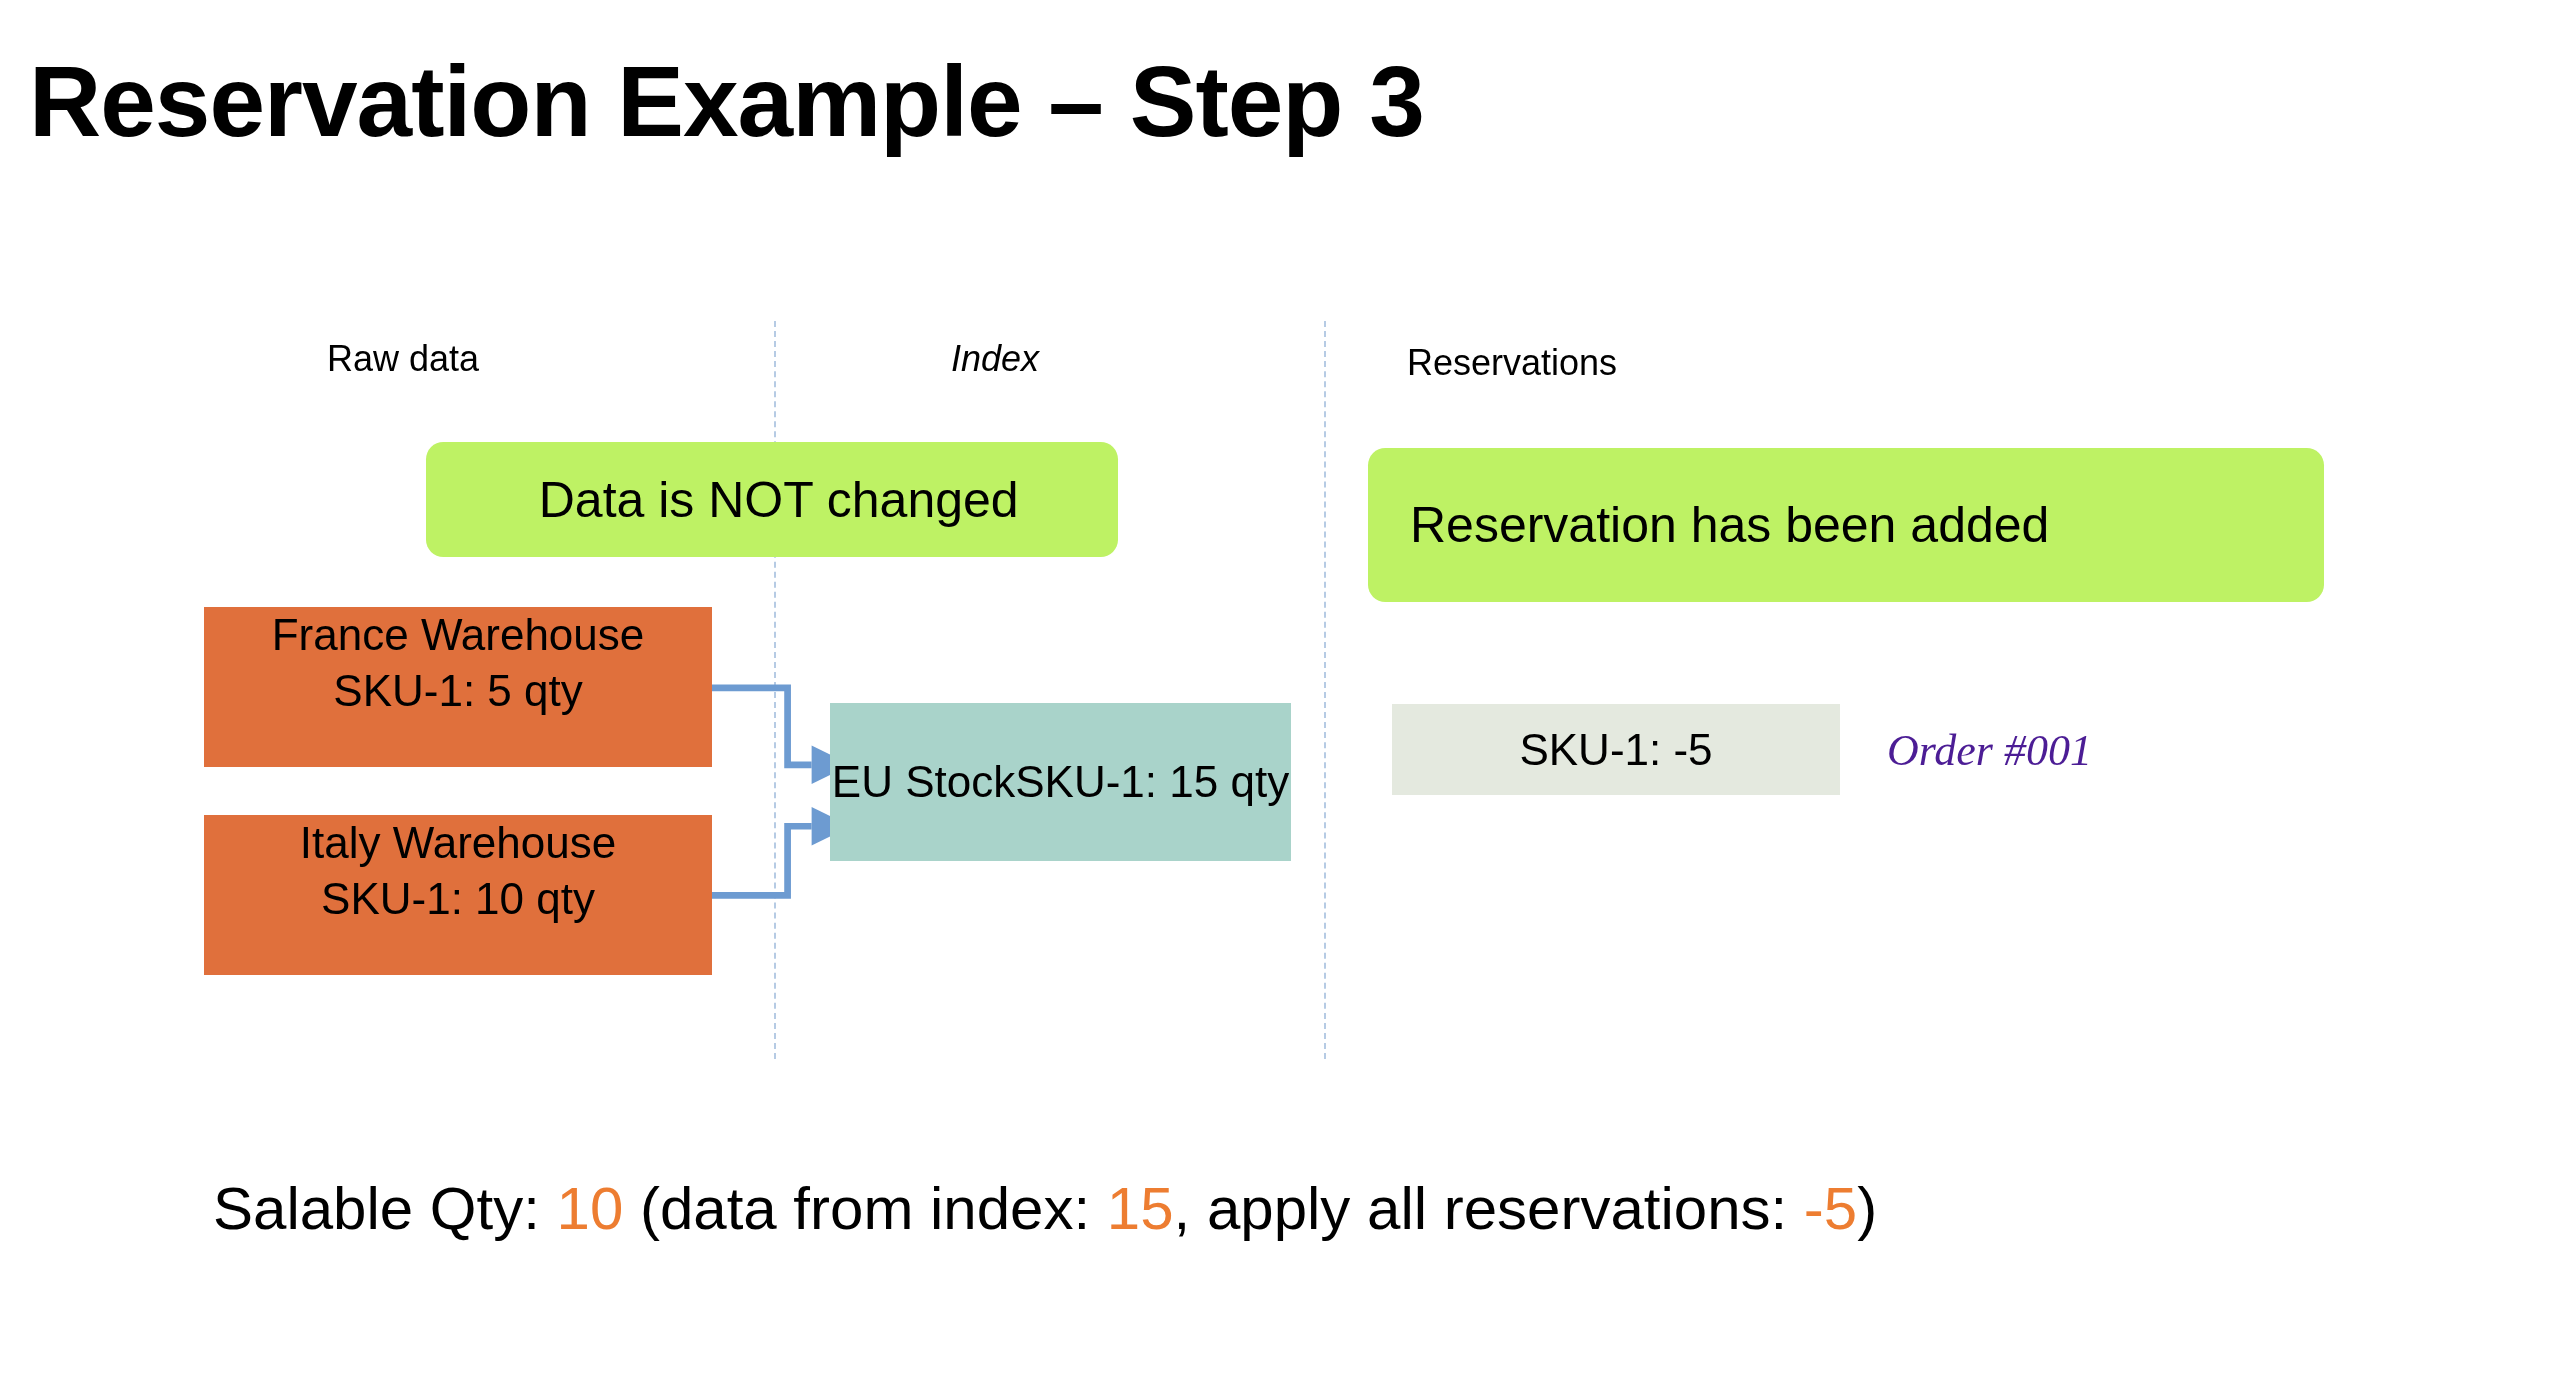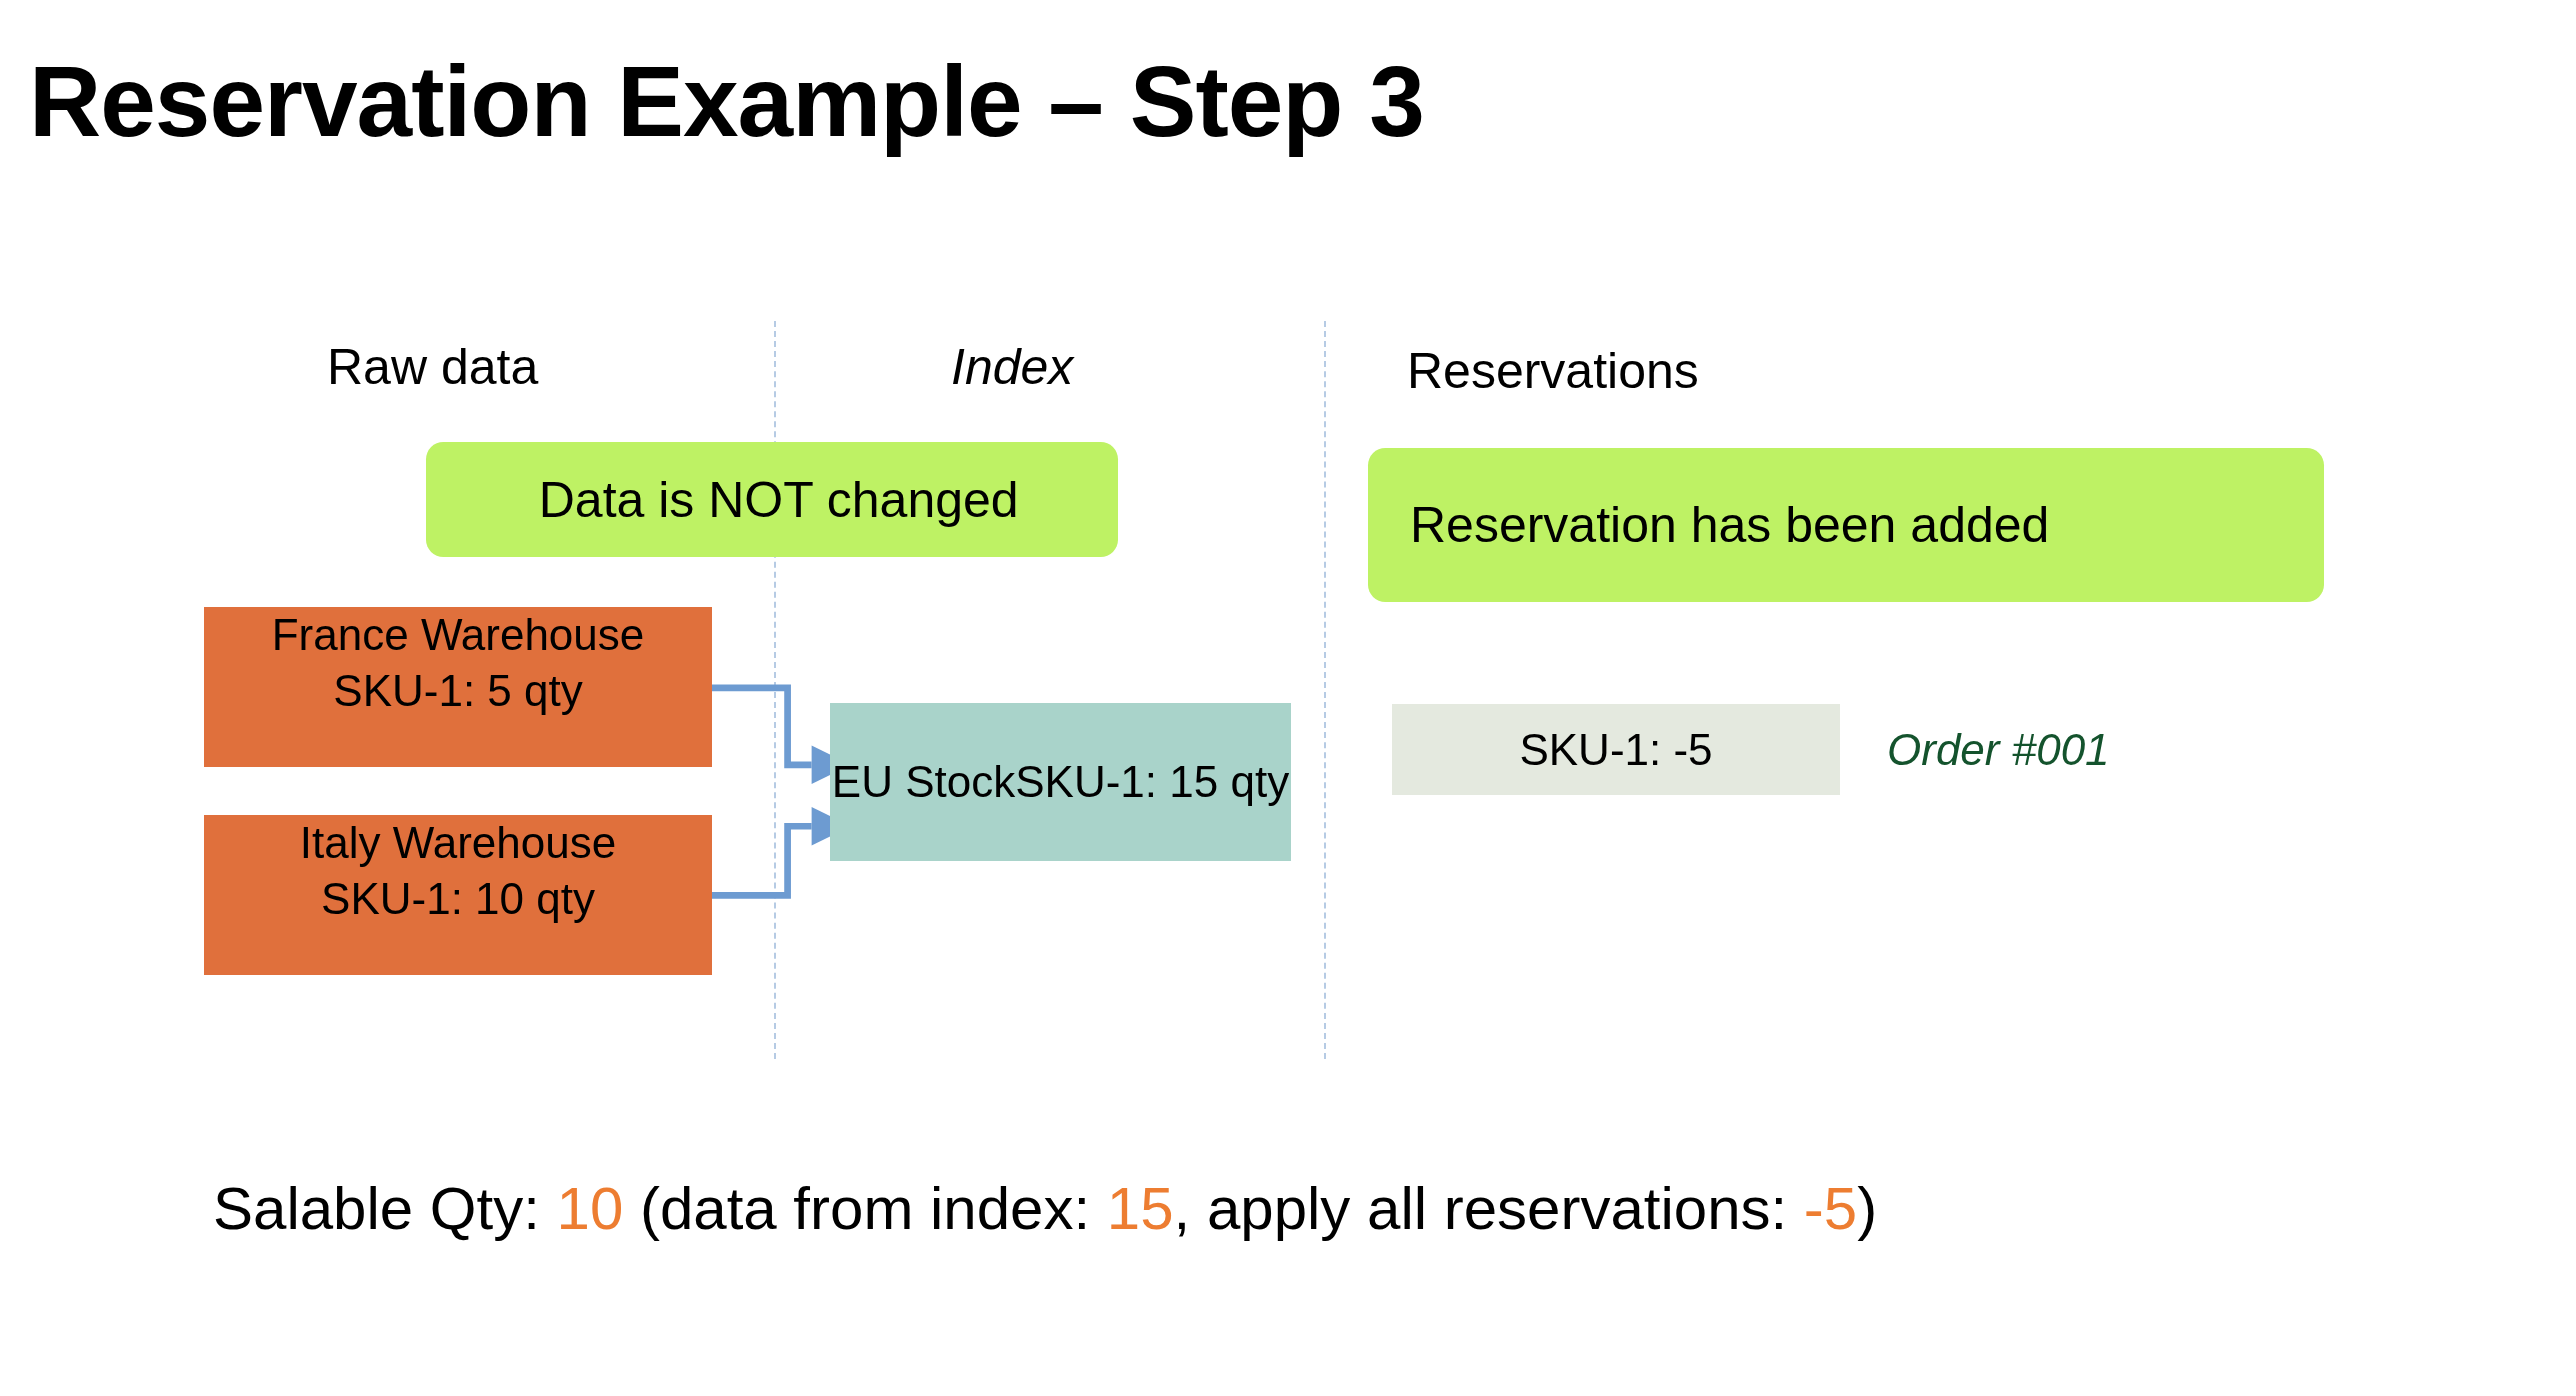--- a/index.html
+++ b/index.html
@@ -35,21 +35,21 @@
     width: 0;
     height: 738px;
     border-left: 2.9px dashed #B6CBE4;
   }
   #divider-raw-index { left: 774px; }
   #divider-index-res { left: 1324px; }
 
   
   .col-header {
     position: absolute;
-    font-size: 50px;
+    font-size: 36px;
     white-space: nowrap;
     color: #000;
   }
   #header-raw-data    { left: 327px;  top: 338px; }
   #header-index       { left: 951px;  top: 338px; font-style: italic; }
   #header-reservations{ left: 1407px; top: 342px; }
 
   
   .note-badge {
     position: absolute;
@@ -120,21 +120,22 @@
     font-size: 44px;
     color: #000;
     box-sizing: border-box;
   }
   #reservation-order-label {
     position: absolute;
     left: 1887px; top: 725px;
     font-size: 44px;
     font-style: italic;
     white-space: nowrap;
-    color: #14532d;
+    color: #4c1d95;
+    font-family: Liberation Serif, serif;
   }
 
   
   #connectors {
     position: absolute;
     left: 0; top: 0;
     width: 2576px; height: 1397px;
     pointer-events: none;
   }
 

